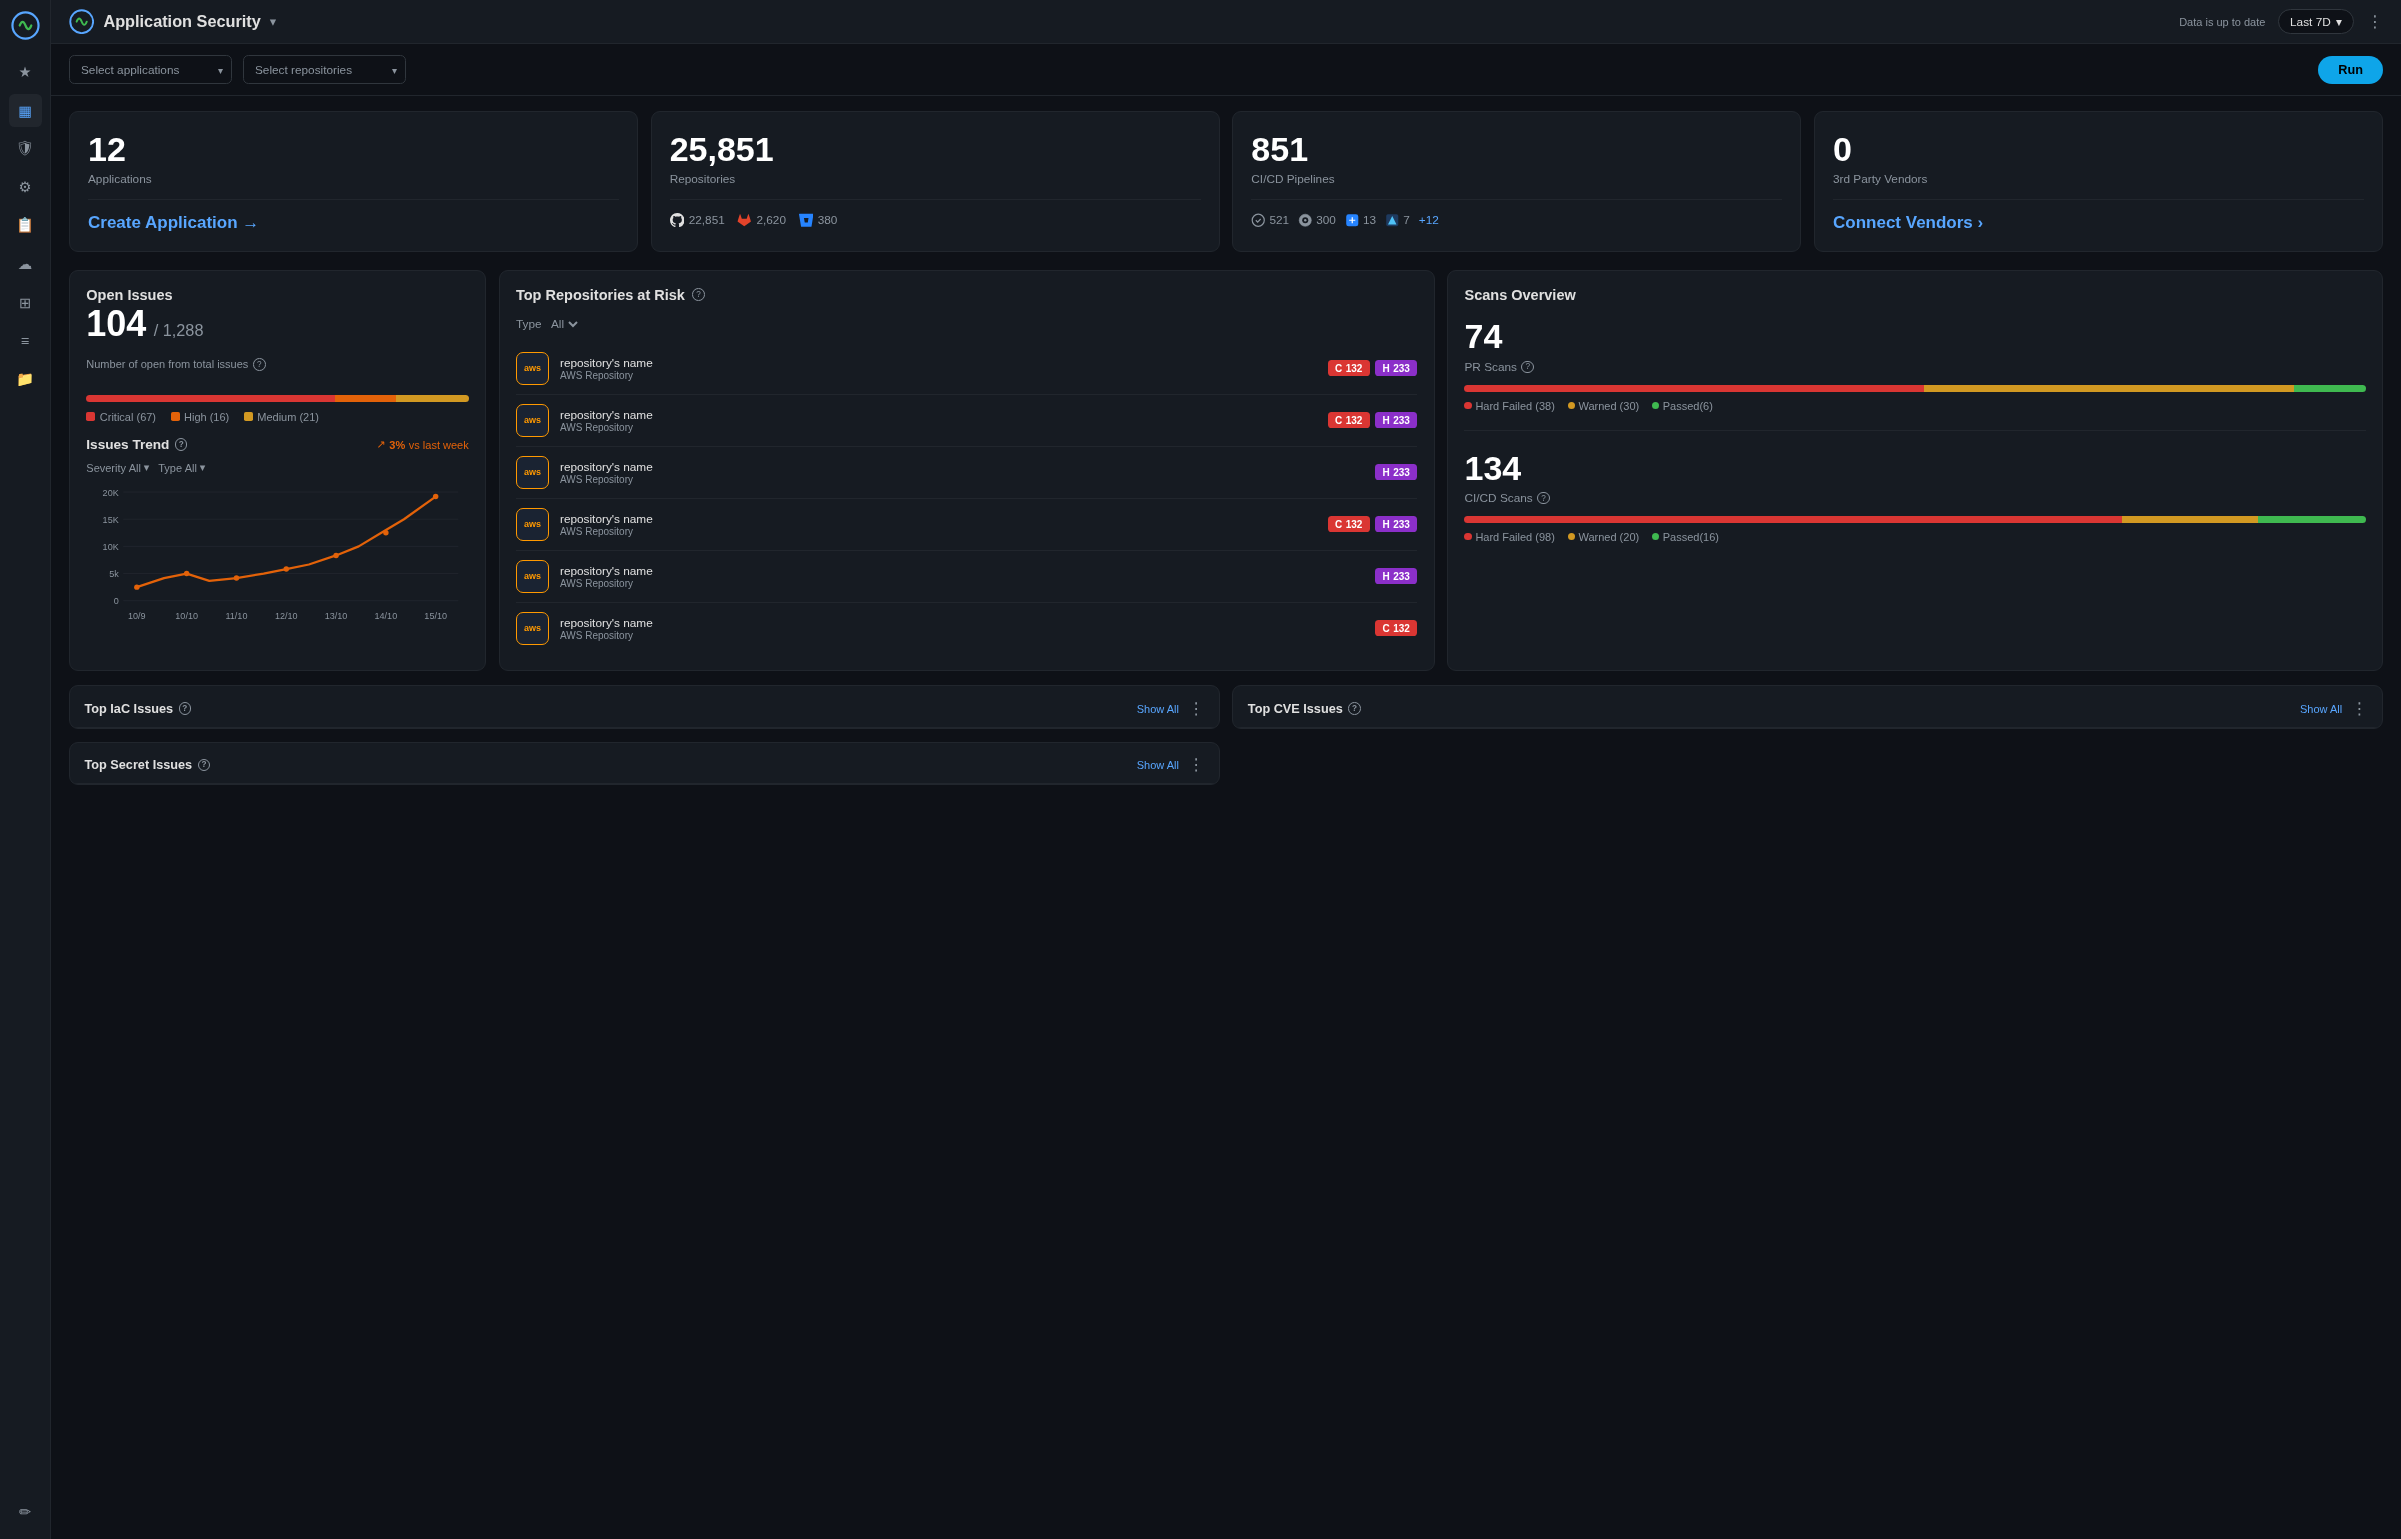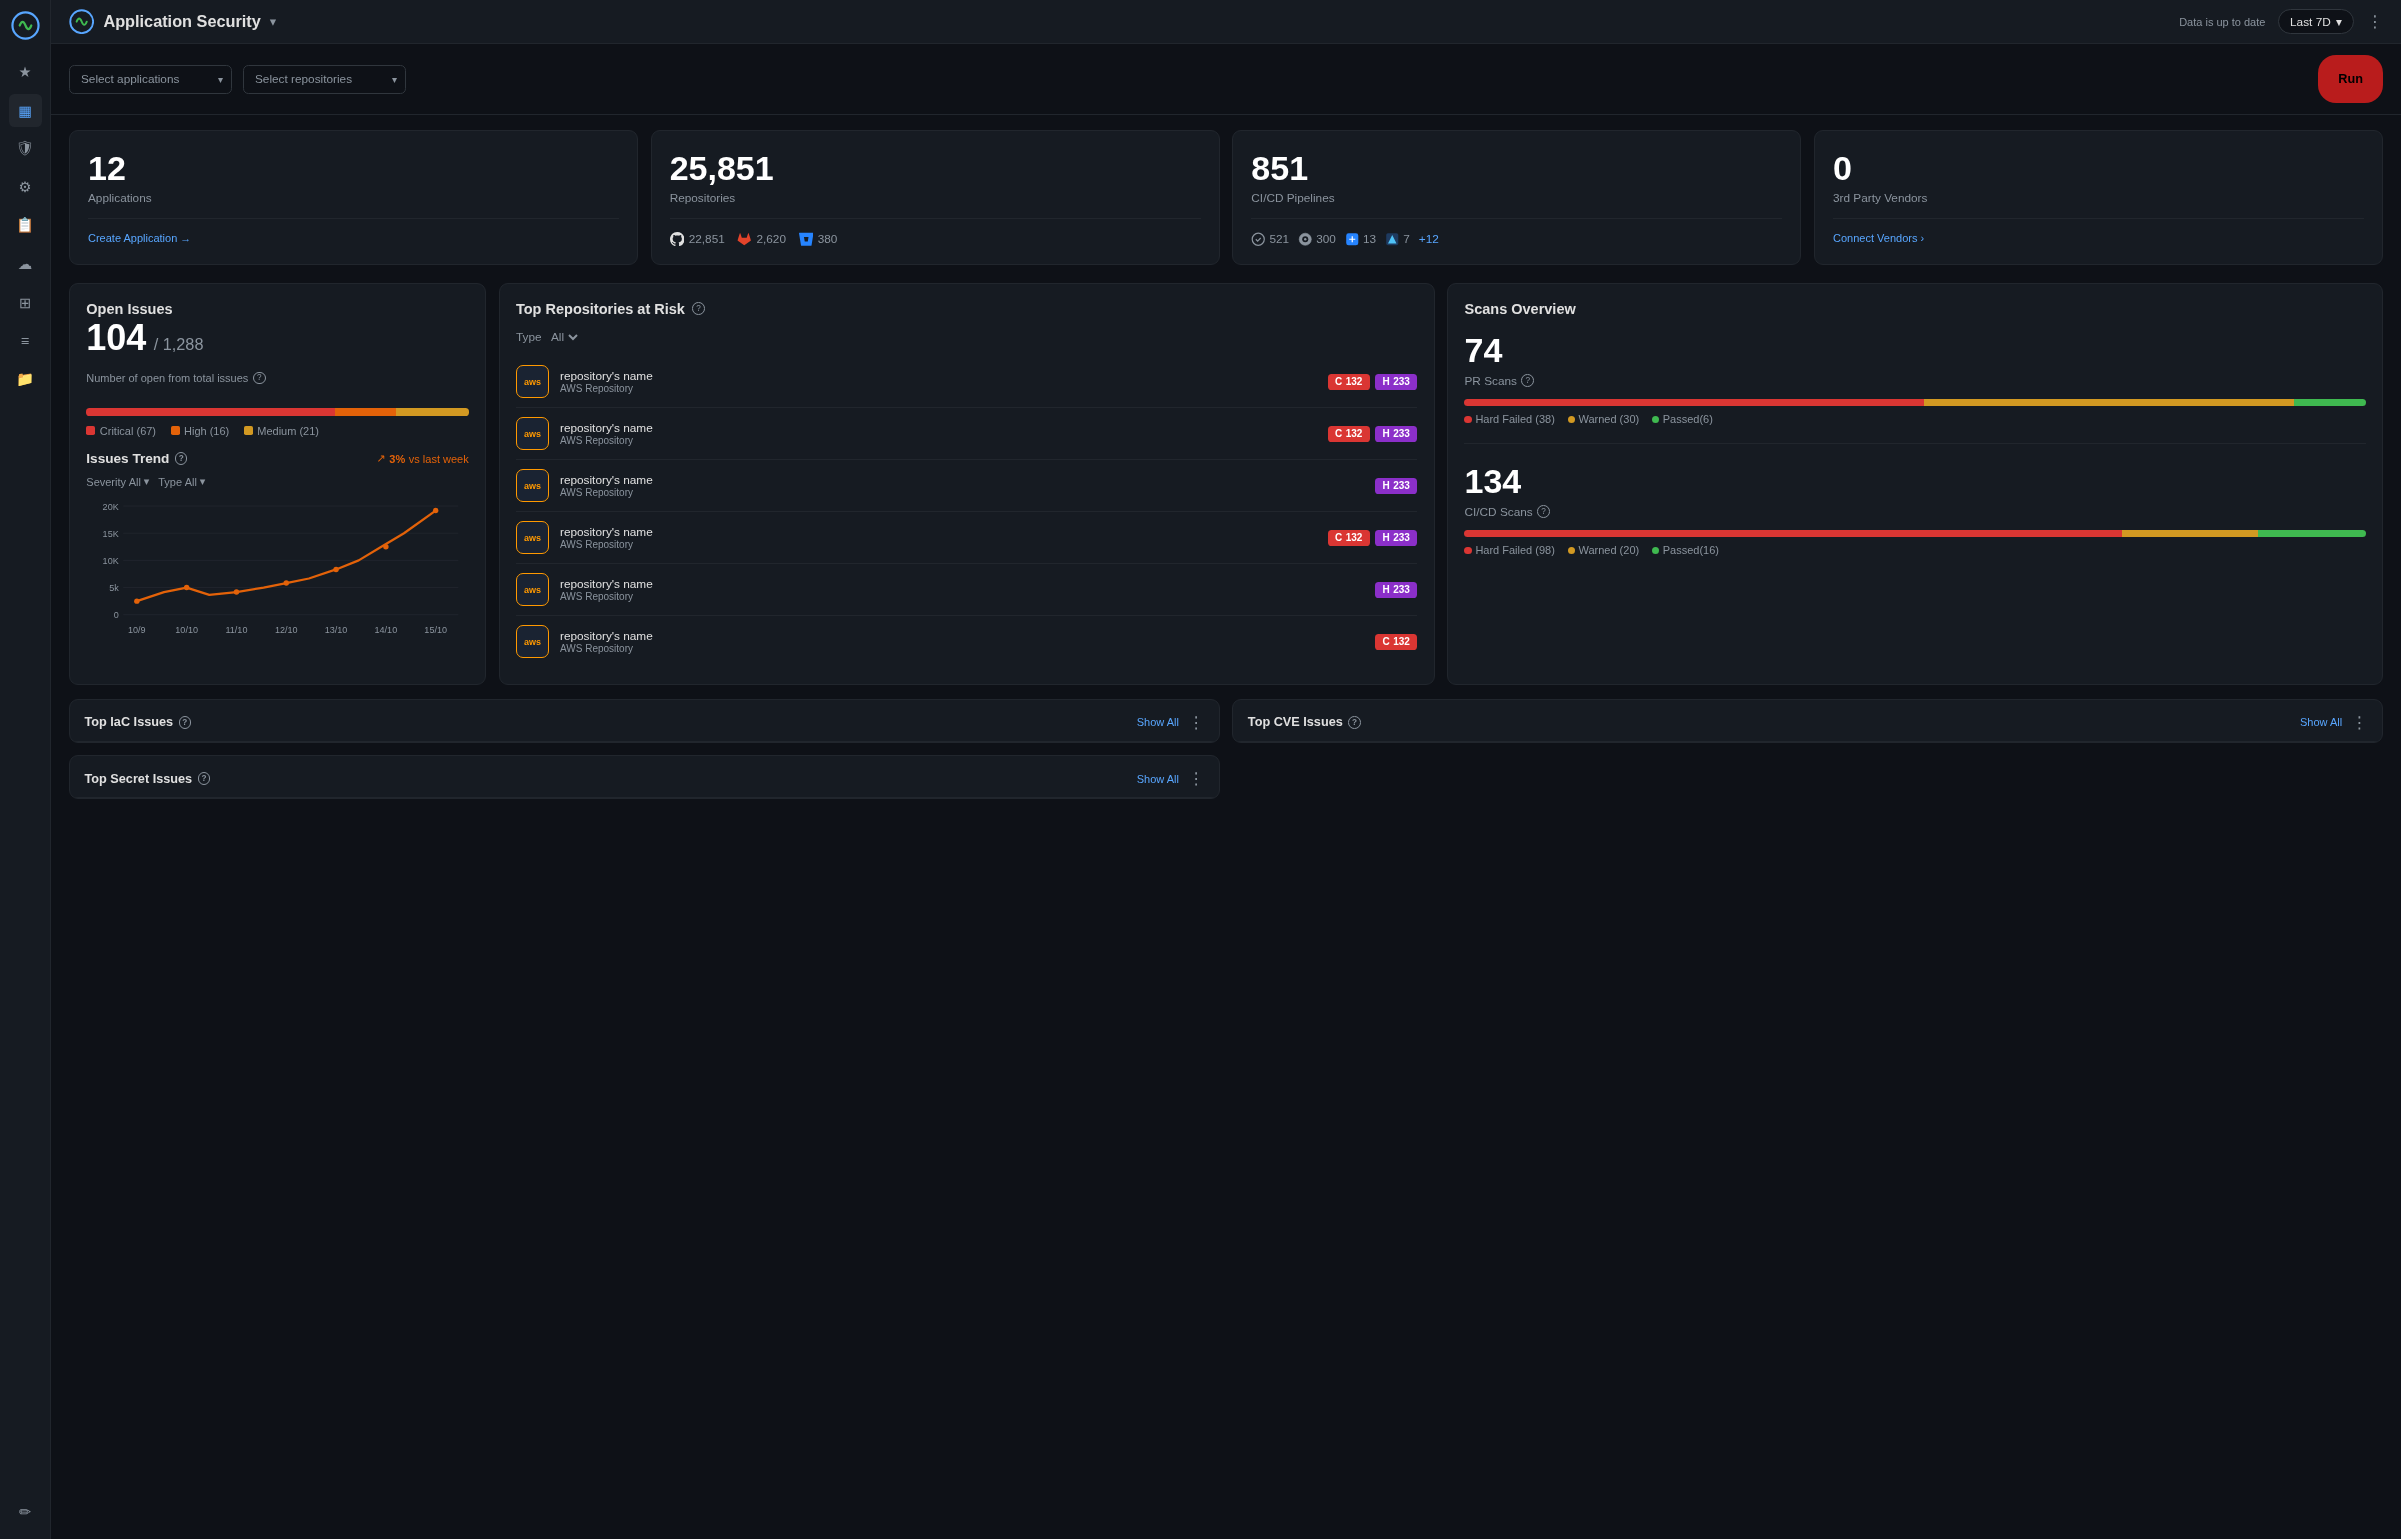--- a/index.html
+++ b/index.html
@@ -127,24 +127,24 @@
       position: absolute;
       right: 9px;
       top: 50%;
       transform: translateY(-50%);
       color: #8b949e;
       pointer-events: none;
       font-size: 10px;
     }
     .run-btn {
       margin-left: auto;
-      background: #b91c1c;
+      background: #0ea5e9;
       color: #000000;
       border: none;
-      padding: 17px 20px;
+      padding: 7px 20px;
       border-radius: 18px;
       font-size: 12.7px;
       font-weight: 600;
       cursor: pointer;
     }
 
     
     .content {
       flex: 1;
       overflow-y: auto;
@@ -175,25 +175,26 @@
       font-size: 11.8px;
       color: #8b949e;
     }
     .card-divider {
       height: 0.9px;
       background: #21262d;
       margin: 12.7px 0;
     }
     .card-action {
       color: #58a6ff;
-      font-size: 11px;
+      font-size: 17px;
       cursor: pointer;
       display: flex;
       align-items: center;
       gap: 3.6px;
+      font-weight: bold;
     }
     .card-icons {
       display: flex;
       align-items: flex-start;
       gap: 12.7px;
       font-size: 11.8px;
       color: #8b949e;
     }
     .card-icon-item {
       display: flex;

